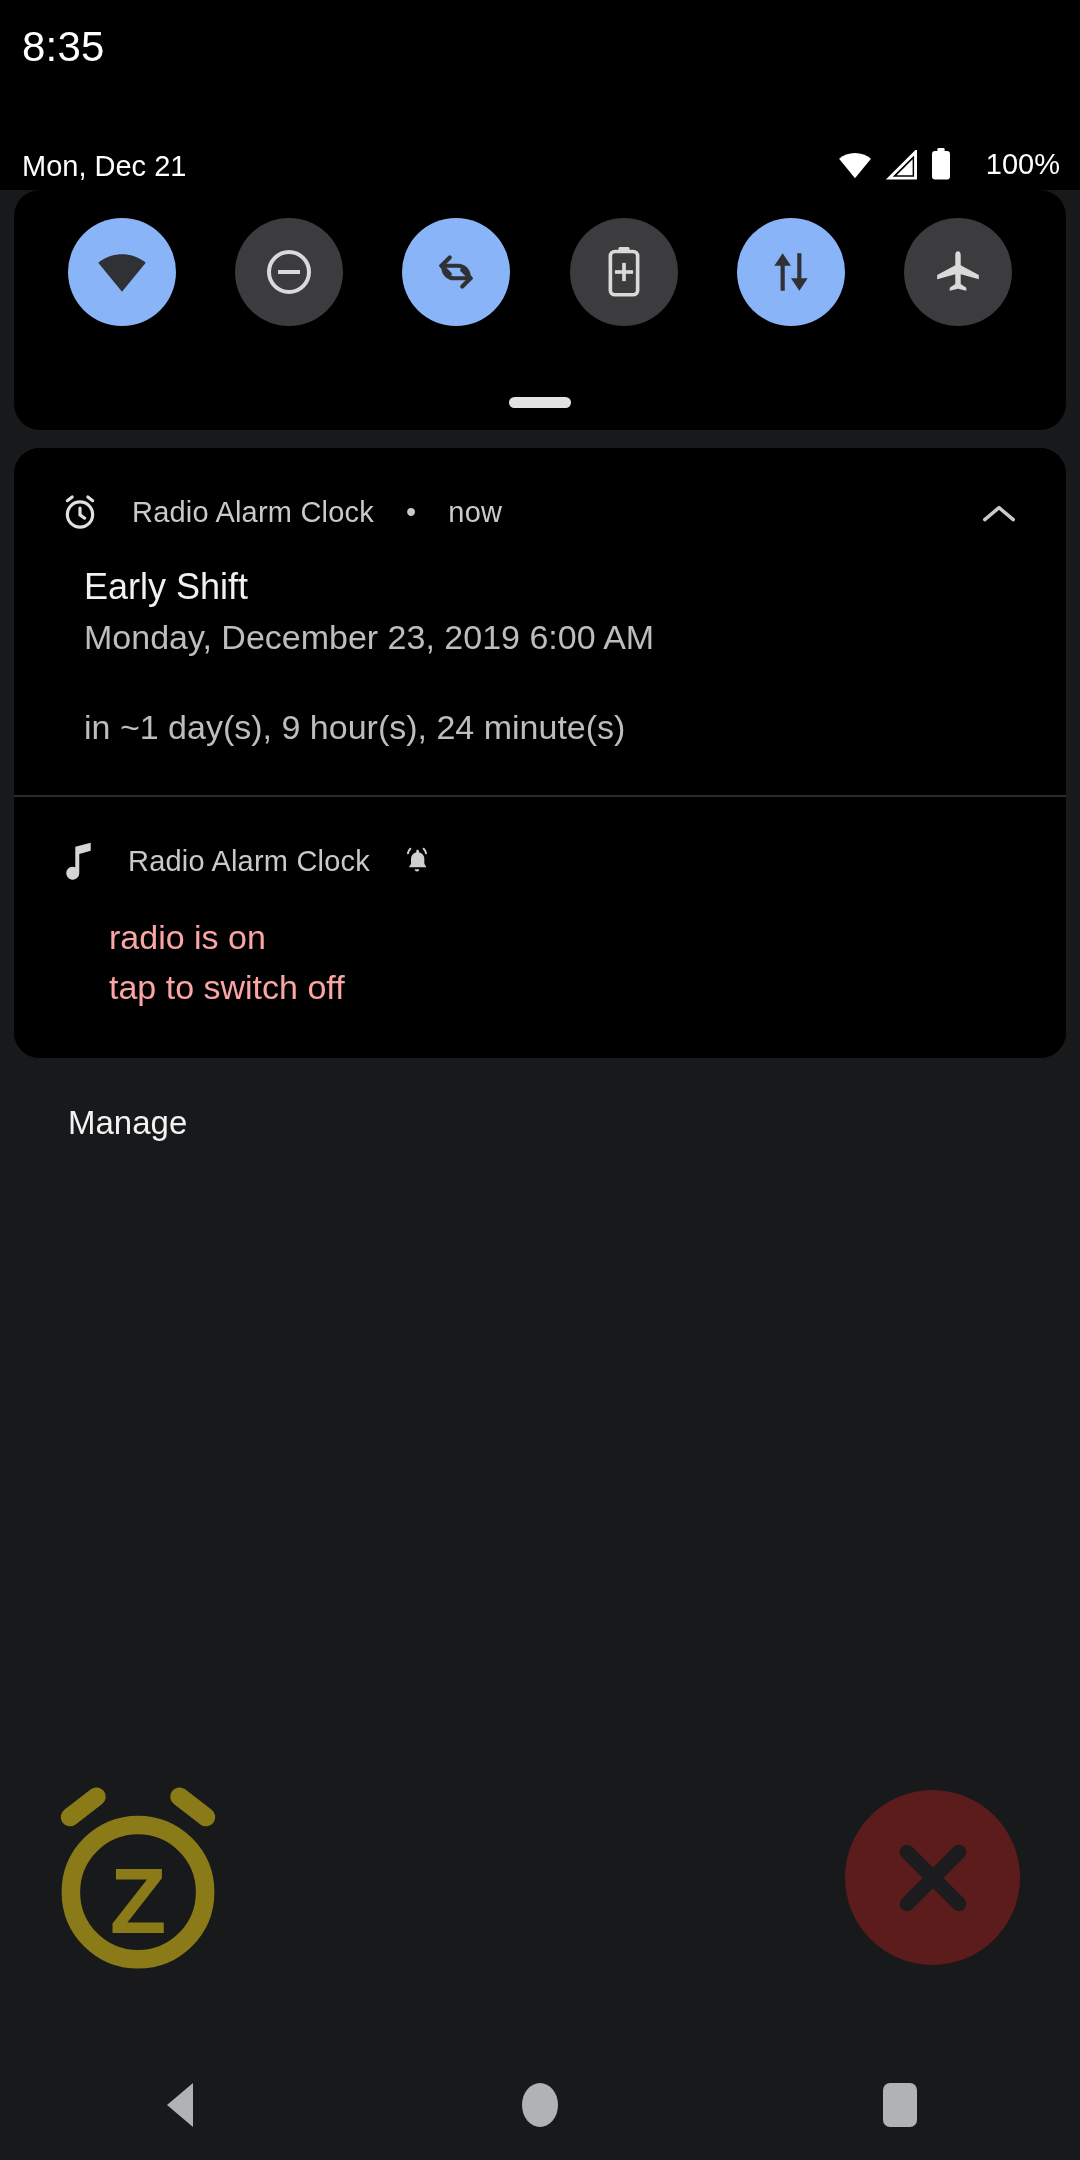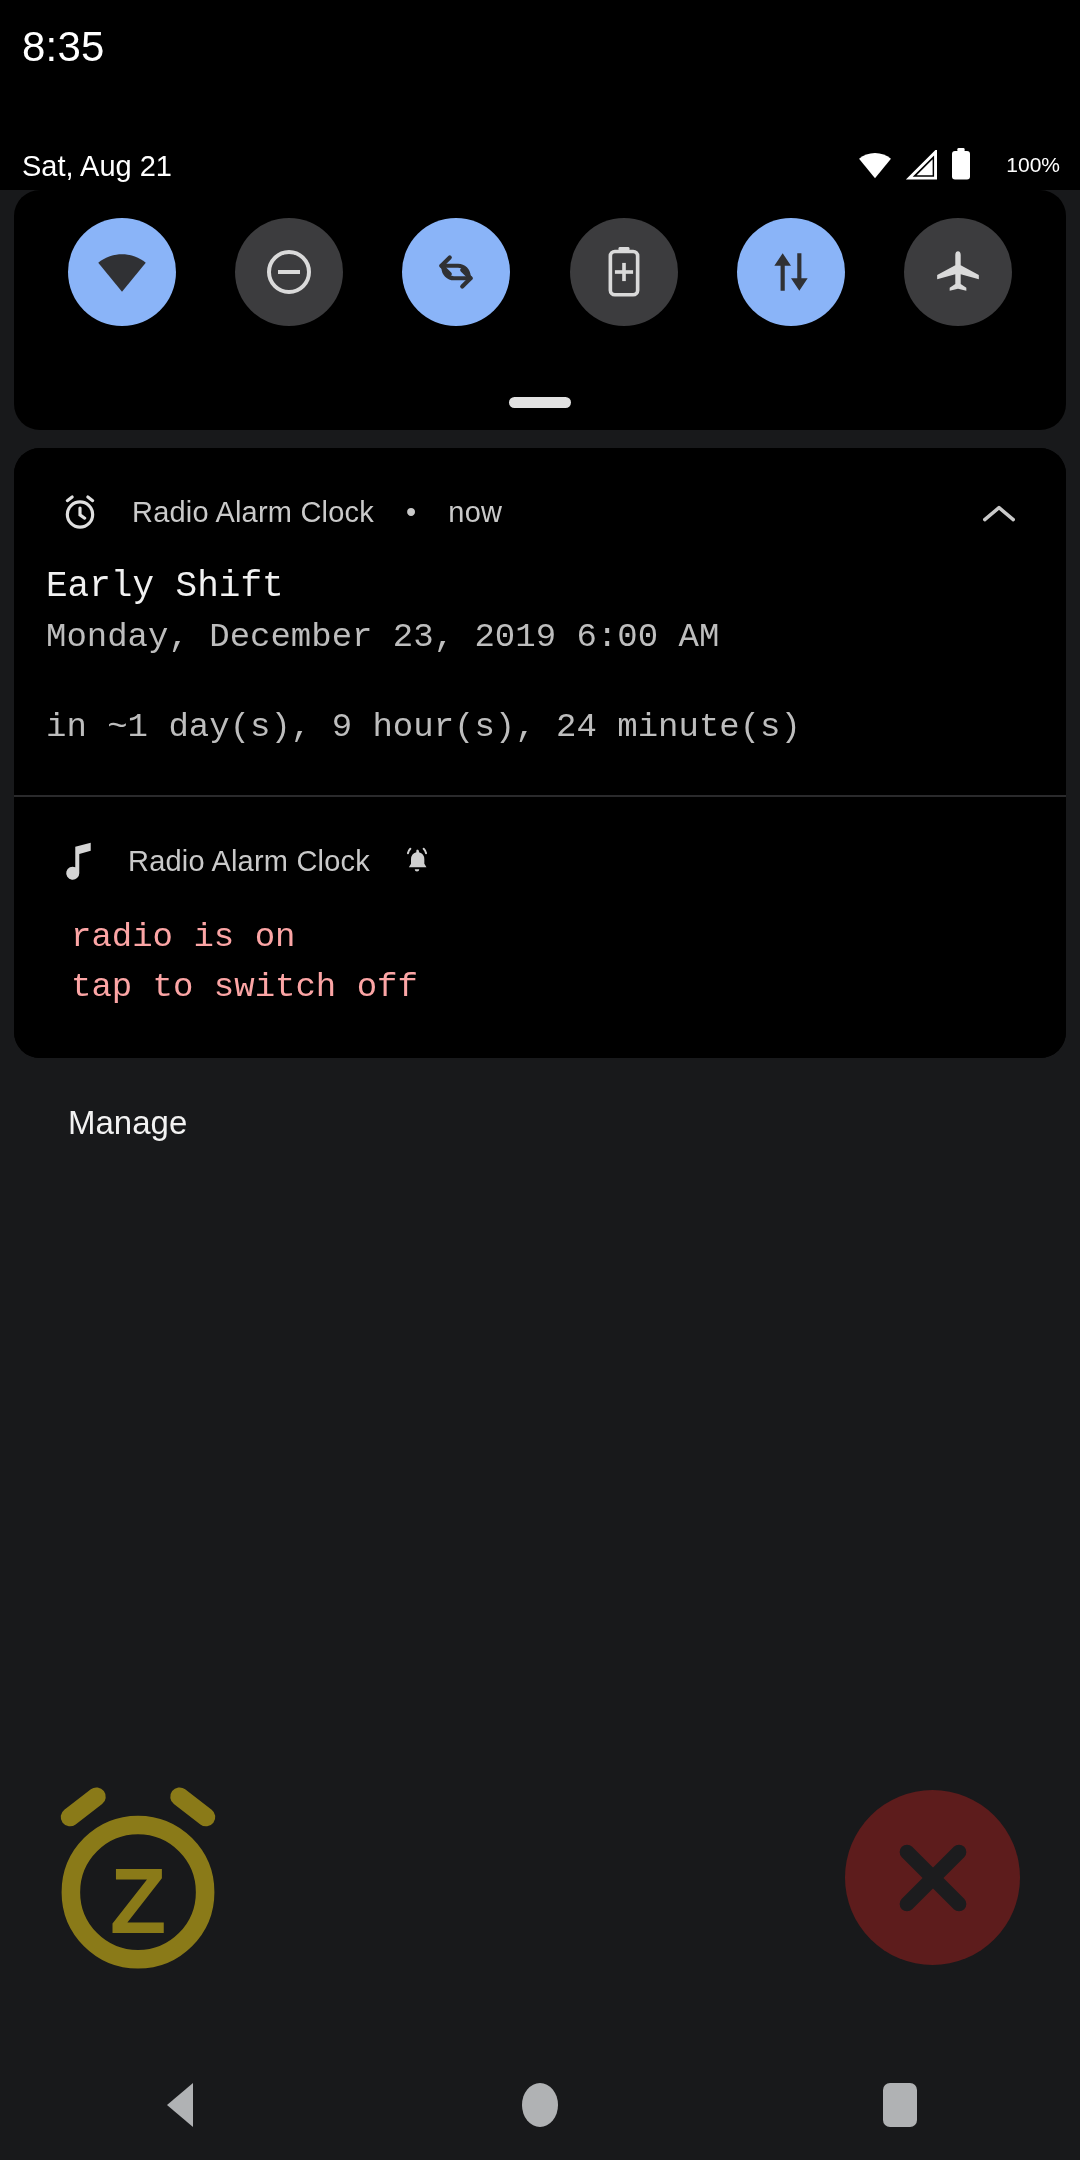--- a/index.html
+++ b/index.html
@@ -22,21 +22,21 @@
   }
   .date-row {
     position:absolute; left:22px; top:150px;
     font-size:29px; color:#ffffff;
   }
   .status-icons {
     position:absolute; right:20px; top:148px;
     display:flex; align-items:center; gap:13px;
   }
   .status-icons svg { display:block; }
-  .batt-pct { font-size:21px; color:#ffffff; margin-left:21px; }
+  .batt-pct { font-size:29px; color:#ffffff; margin-left:21px; }
 
   
   .qs-panel {
     position:absolute; left:14px; top:190px; width:1052px; height:240px;
     background:#000000; border-radius:26px;
   }
   .qs-tiles {
     position:absolute; left:0; top:28px; width:100%;
     display:flex; justify-content:space-around; align-items:center;
     padding:0 24px;
@@ -67,21 +67,21 @@
     padding:44px 38px 0 46px;
   }
   .notif-head svg { display:block; flex:0 0 auto; }
   .notif-app {
     font-size:29px; color:#c9c9c9; letter-spacing:.2px;
   }
   .notif-chevron {
     position:absolute; right:48px; top:54px;
   }
 
-  .notif-body { padding:0 46px 0 32px;font-family:Liberation Mono, monospace; }
+  .notif-body { padding:0 46px 0 70px; }
   .notif-title {
     font-size:36px; color:#f1f1f1; margin-top:32px; line-height:1.25;
   }
   .notif-sub {
     font-size:34px; color:#bdbdbd; margin-top:6px; line-height:1.3;
   }
   .notif-extra {
     font-size:34px; color:#bdbdbd; margin-top:46px; line-height:1.3;
   }
   .notif-line {
@@ -134,21 +134,21 @@
     width:34px; height:44px; border-radius:7px; background:#b0b2b4;
   }
 </style>
 </head>
 <body>
 
 <div class="screen">
 
   <div class="statusbar">
     <div class="clock-big">8:35</div>
-    <div class="date-row">Sat, Aug 21</div>
+    <div class="date-row">Mon, Dec 21</div>
 
     <div class="status-icons">
       <span>
         <svg width="34" height="28" viewBox="0 0 24 20">
           <path d="M12 19.5 0.6 5.6C3.7 3 7.7 1.5 12 1.5s8.3 1.5 11.4 4.1L12 19.5z" fill="#ffffff"></path>
         </svg>
       </span>
       <span>
         <svg width="32" height="30" viewBox="0 0 22 20">
           <path d="M21 1 21 19 3 19 21 1z" fill="none" stroke="#ffffff" stroke-width="2"></path>

